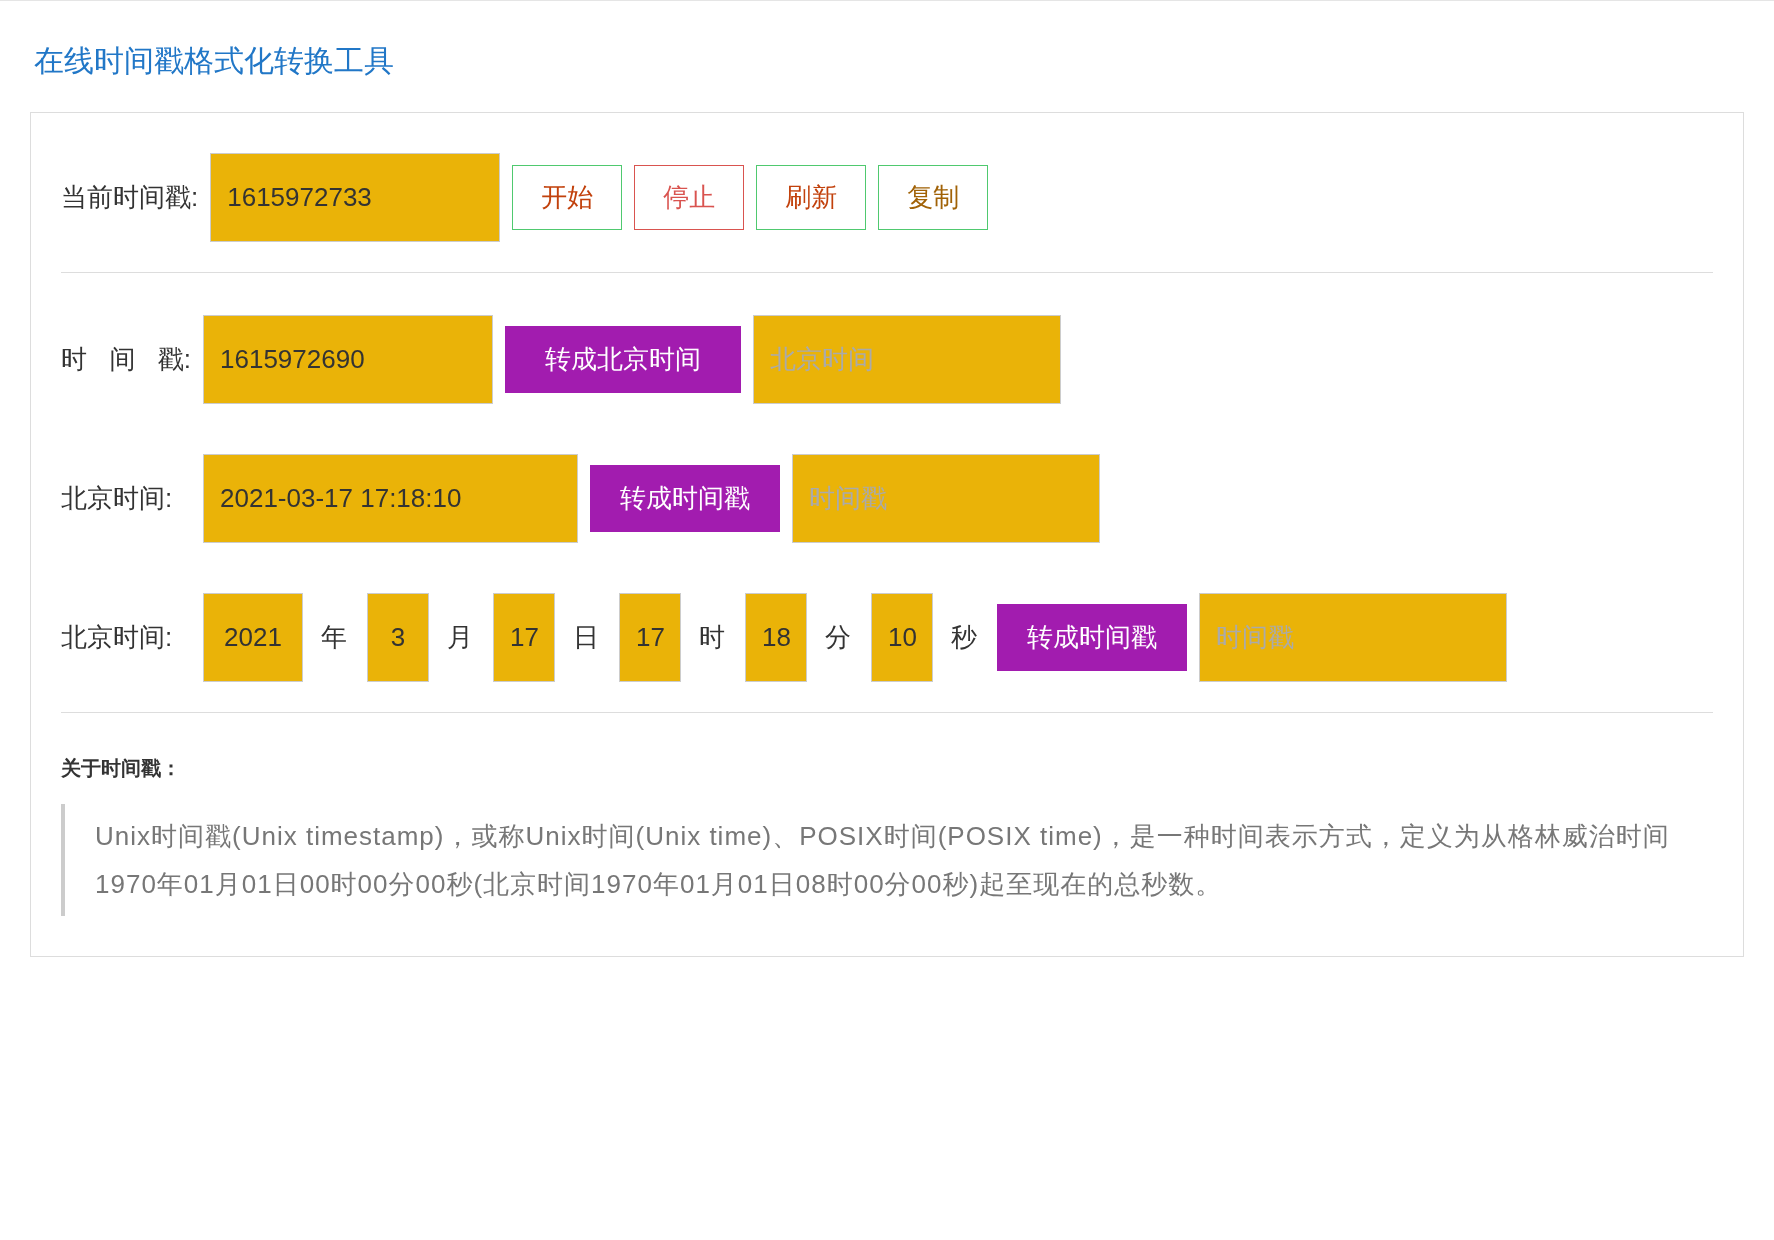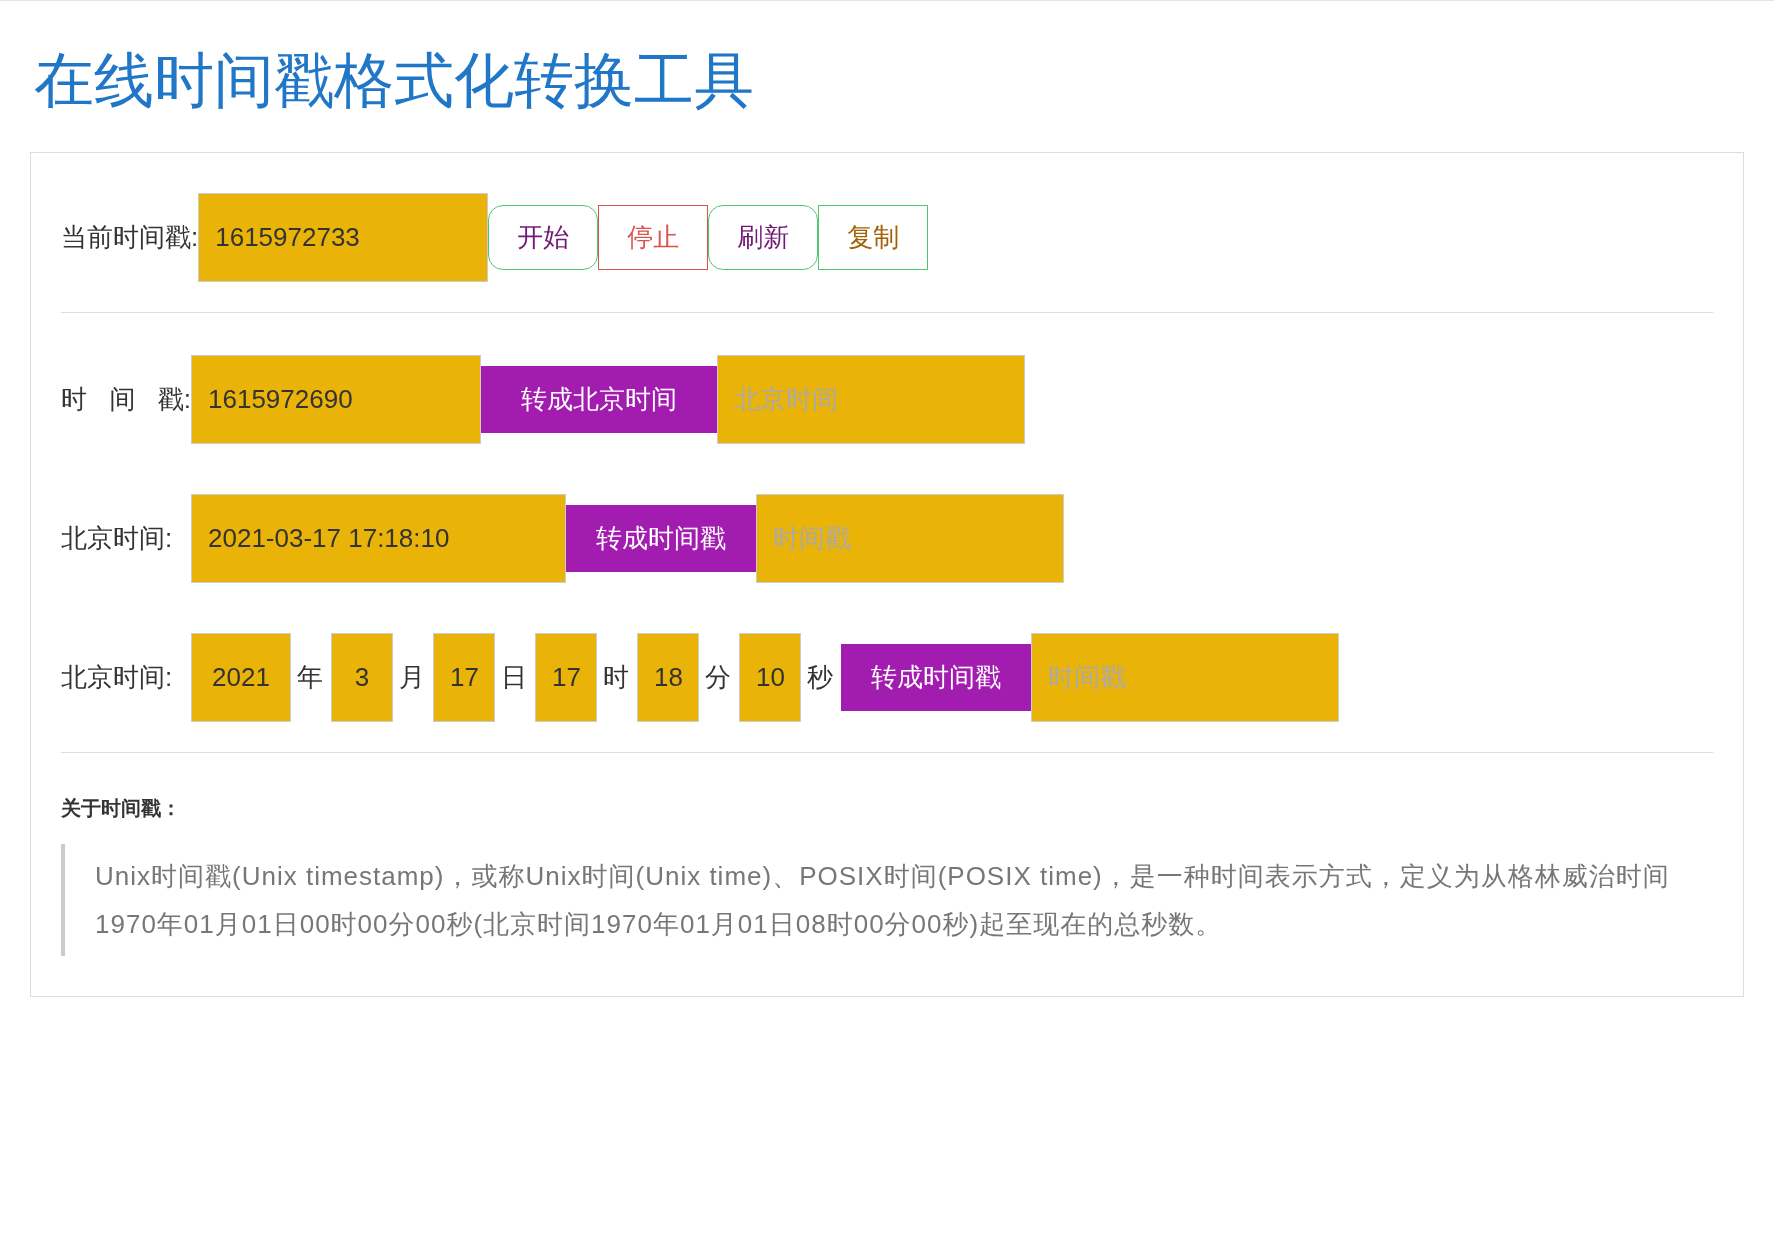--- a/index.html
+++ b/index.html
@@ -7,36 +7,36 @@
   font-family: -apple-system, BlinkMacSystemFont, "Segoe UI", "PingFang SC", "Hiragino Sans GB", "Microsoft YaHei", sans-serif;
   background: #fff;
   font-size: 20px;
   color: #333;
 }
 .page {
   width: 1774px;
   padding: 0;
 }
 .title {
-  font-size: 60px;
+  font-size: 30px;
   color: #2177c7;
   font-weight: 400;
   padding: 40px 0 30px 34px;
   border-top: 1px solid #e5e5e5;
 }
 .panel {
   border: 1px solid #ddd;
   margin: 0 30px 30px 30px;
   padding: 40px 30px;
   background: #fff;
 }
 .row {
   display: flex;
   align-items: center;
-  gap: 0;
+  gap: 12px;
   margin-bottom: 30px;
   flex-wrap: wrap;
 }
 .label {
   font-size: 26px;
   color: #333;
   width: 130px;
   display: flex;
   justify-content: space-between;
 }
@@ -60,21 +60,21 @@
 .w-90 { width: 100px; text-align: center; padding: 14px 8px; }
 .w-60 { width: 62px; text-align: center; padding: 14px 6px; }
 .btn {
   border: 1px solid #4fc96f;
   background: #fff;
   padding: 14px 28px;
   font-size: 26px;
   cursor: pointer;
   color: #333;
 }
-.btn-outline-green { color: #701a75; border-radius: 15px; }
+.btn-outline-green { color: #c2410c; }
 .btn-outline-red { border-color: #d9534f; color: #d9534f; }
 .btn-outline-dark { color: #a16207; border-color: #4fc96f; }
 .btn-green {
   background: #a21caf;
   color: #fff;
   border: none;
   padding: 16px 30px;
   font-size: 26px;
   cursor: pointer;
 }

